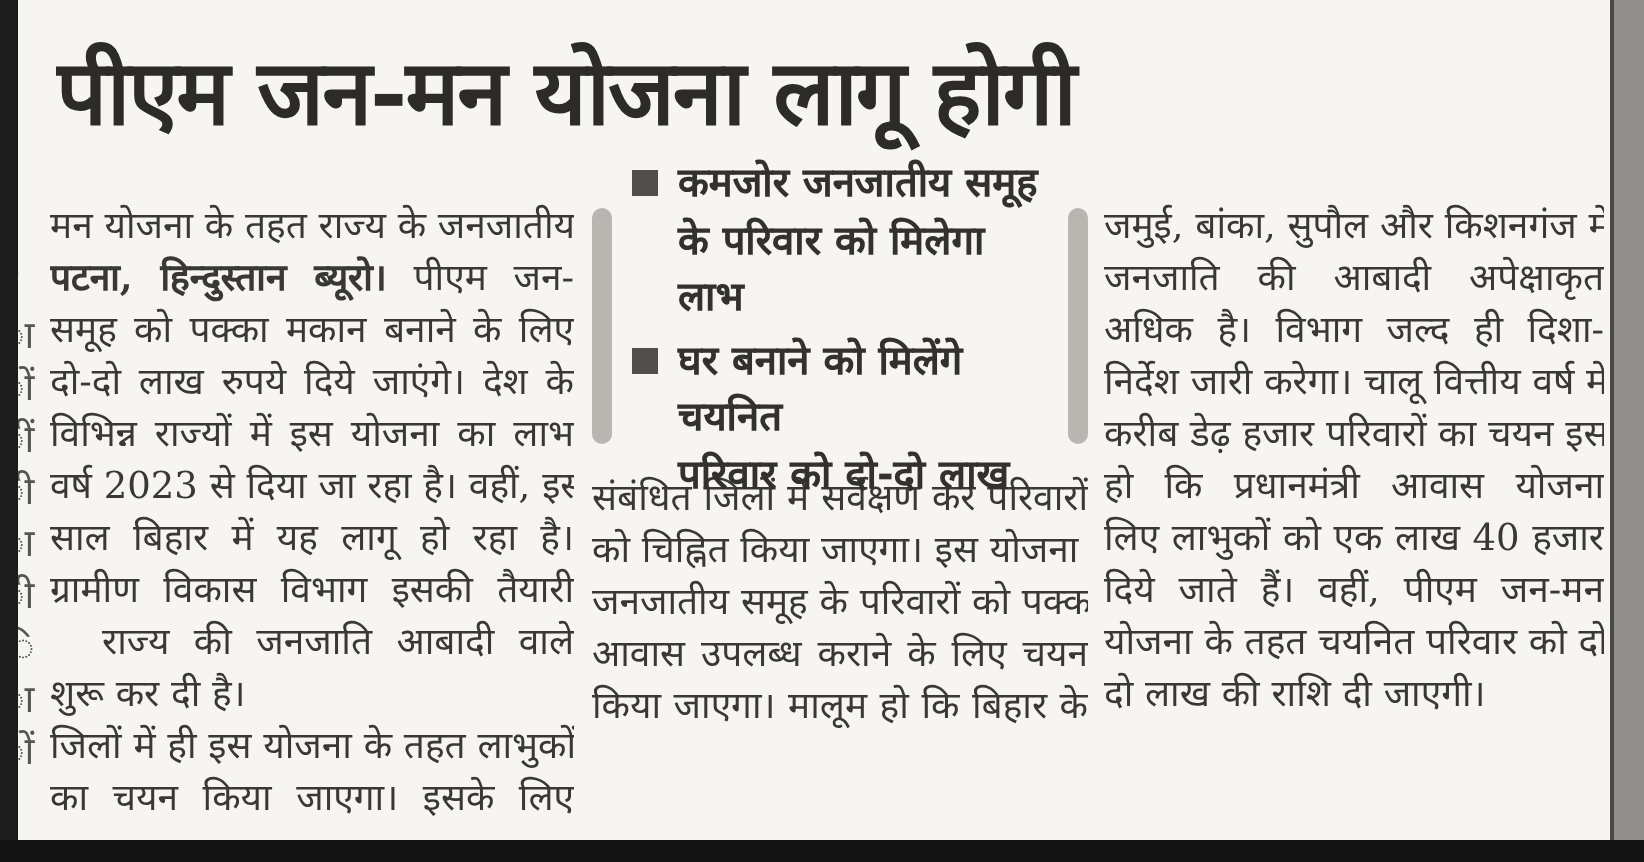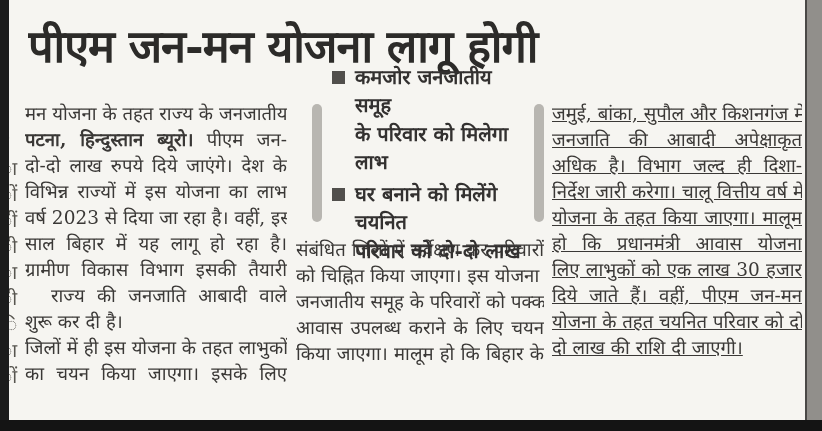--- a/index.html
+++ b/index.html
@@ -32,29 +32,29 @@
     font-family:"DejaVu Serif", serif;
   }
 
   .col {
     position:absolute; top:101px;
     font-size:18.5px; line-height:26px;
     font-family:"DejaVu Serif", serif;
   }
   .col1 { left:25px;  width:262px; }
   .col2 { left:296px; width:248px; }
-  .col3 { left:552px; width:250px;text-decoration:underline; }
+  .col3 { left:552px; width:250px; }
 
   .line { text-align:justify; text-align-last:justify; white-space:nowrap; overflow:hidden; }
   .line.end { text-align-last:left; }
   .line.indent { text-indent:26px; }
   .bold { font-weight:700; }
 
   
-  .hbox { position:relative; display:flex; align-items:center; height:124px; margin-bottom:12px;margin-left:16px; }
+  .hbox { position:relative; display:flex; align-items:center; height:124px; margin-bottom:12px; }
   .hbar { width:10px; height:118px; background:#b8b6b1; border-radius:5px; flex:none; }
   .bullets { flex:1; padding:2px 4px 0 10px; display:flex; flex-direction:column; gap:3px; }
   .bullet-item { display:flex; gap:10px; }
   .sq { width:13px; height:13px; background:#514f4c; margin-top:8px; flex:none; }
   .btxt { font-weight:700; font-size:20px; line-height:28.5px; color:#333130;
           font-family:"DejaVu Sans", sans-serif; }
 </style>
 </head>
 <body>
 
@@ -75,20 +75,21 @@
     <div class="frag">ि</div>
     <div class="frag">ा</div>
     <div class="frag">ों</div>
   </div>
 
   <h1 class="headline">पीएम जन-मन योजना लागू होगी</h1>
 
   <div class="col col1">
     <div class="line">मन योजना के तहत राज्य के जनजातीय</div>
     <div class="line"><span class="bold">पटना, हिन्दुस्तान ब्यूरो।</span><span> पीएम जन-</span></div>
+    <div class="line">समूह को पक्का मकान बनाने के लिए</div>
     <div class="line">दो-दो लाख रुपये दिये जाएंगे। देश के</div>
     <div class="line">विभिन्न राज्यों में इस योजना का लाभ</div>
     <div class="line">वर्ष 2023 से दिया जा रहा है। वहीं, इस</div>
     <div class="line">साल बिहार में यह लागू हो रहा है।</div>
     <div class="line">ग्रामीण विकास विभाग इसकी तैयारी</div>
     <div class="line indent">राज्य की जनजाति आबादी वाले</div>
     <div class="line end">शुरू कर दी है।</div>
     <div class="line">जिलों में ही इस योजना के तहत लाभुकों</div>
     <div class="line">का चयन किया जाएगा। इसके लिए</div>
   </div>
@@ -119,21 +120,21 @@
     <div class="line">जनजातीय समूह के परिवारों को पक्का</div>
     <div class="line">आवास उपलब्ध कराने के लिए चयन</div>
     <div class="line">किया जाएगा। मालूम हो कि बिहार के</div>
   </div>
 
   <div class="col col3">
     <div class="line">जमुई, बांका, सुपौल और किशनगंज में</div>
     <div class="line">जनजाति की आबादी अपेक्षाकृत</div>
     <div class="line">अधिक है। विभाग जल्द ही दिशा-</div>
     <div class="line">निर्देश जारी करेगा। चालू वित्तीय वर्ष में</div>
-    <div class="line">योजना के तहत किया जाएगा। मालूम</div>
+    <div class="line">करीब डेढ़ हजार परिवारों का चयन इस</div>
     <div class="line">हो कि प्रधानमंत्री आवास योजना</div>
-    <div class="line">लिए लाभुकों को एक लाख 30 हजार</div>
+    <div class="line">लिए लाभुकों को एक लाख 40 हजार</div>
     <div class="line">दिये जाते हैं। वहीं, पीएम जन-मन</div>
     <div class="line">योजना के तहत चयनित परिवार को दो-</div>
     <div class="line end">दो लाख की राशि दी जाएगी।</div>
   </div>
 
 </div>
 
 </body></html>

